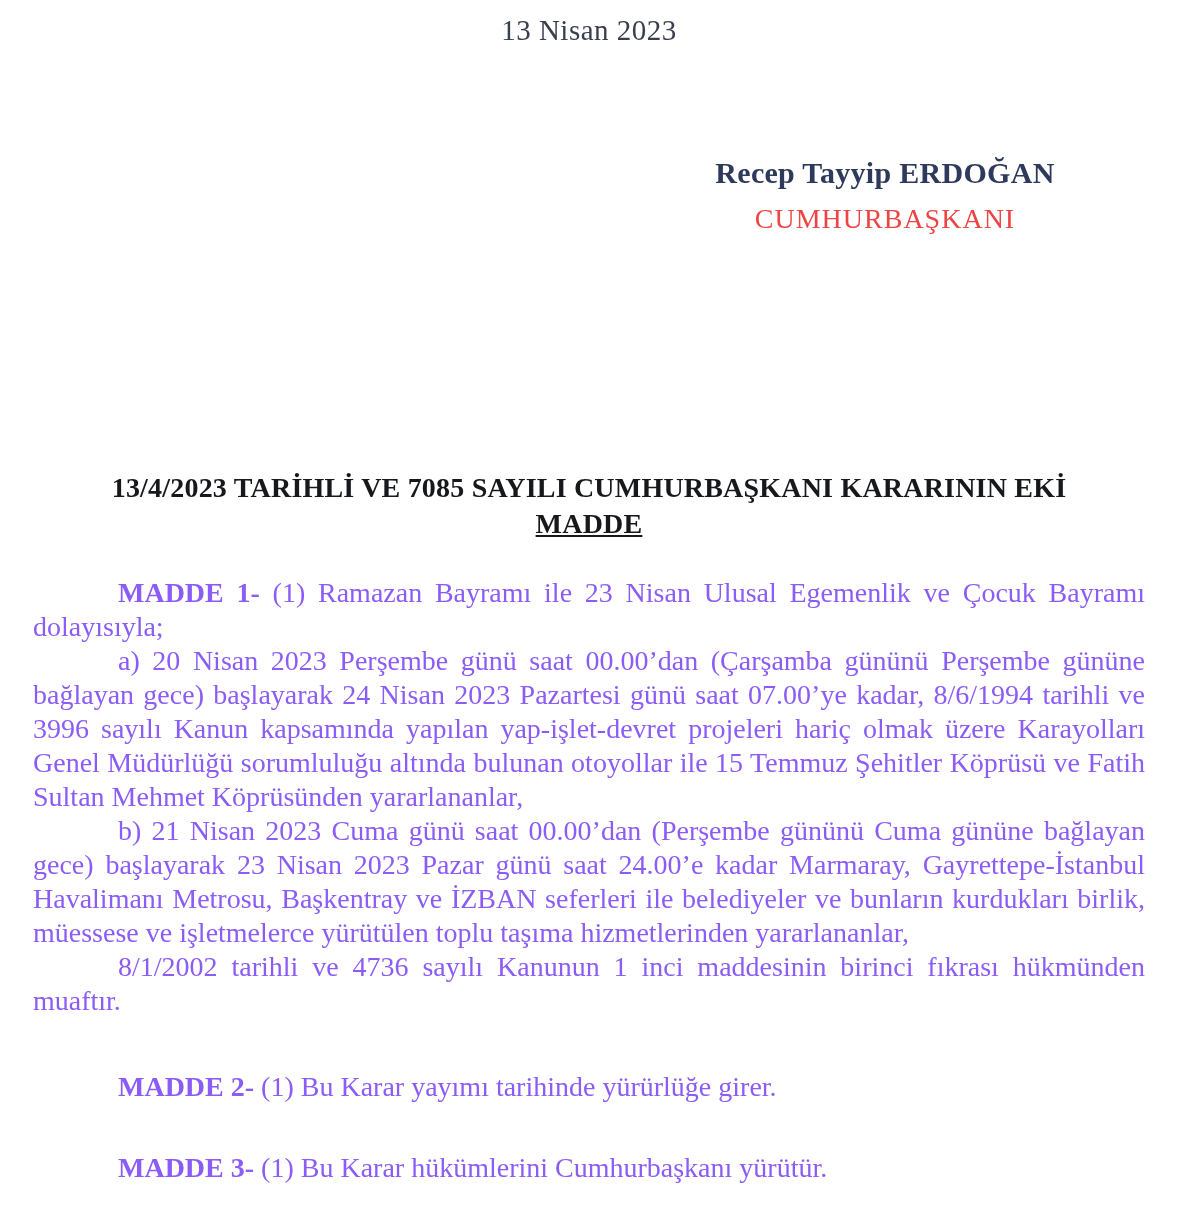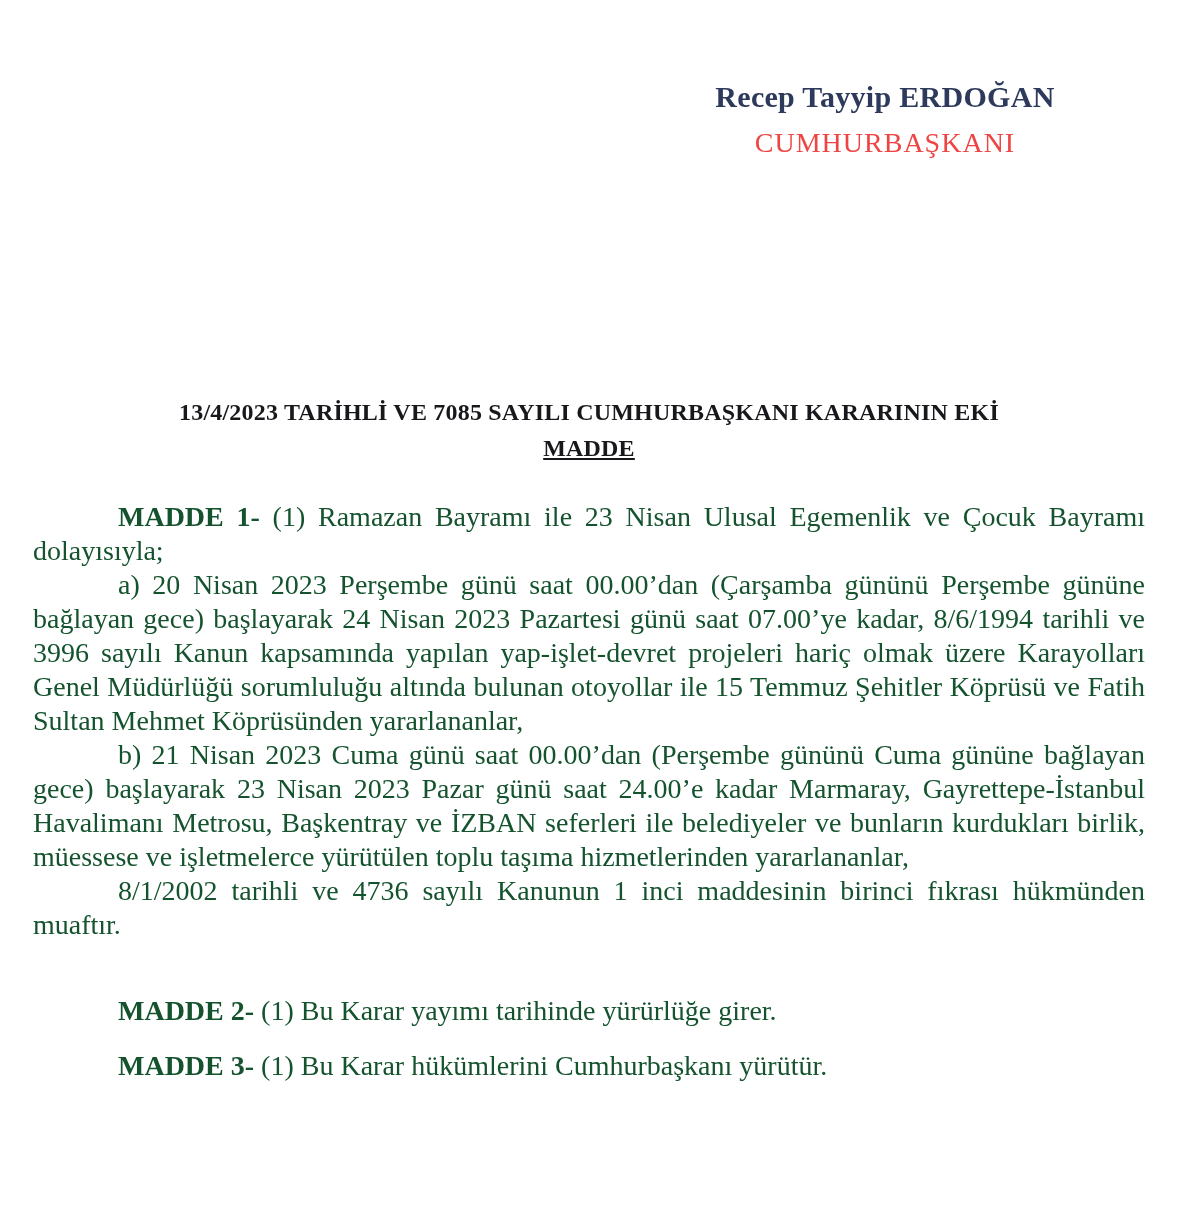--- a/index.html
+++ b/index.html
@@ -15,21 +15,21 @@
     padding: 12px 55px 0 33px;
   }
   .doc-date {
     text-align: center;
     font-size: 29px;
     line-height: 36px;
     color: #3a3f4d;
     letter-spacing: 0.5px;
   }
   .signature {
-    margin-top: 65px;
+    margin-top: 105px;
     margin-left: auto;
     margin-right: 30px;
     width: 460px;
     text-align: center;
   }
   .sig-name {
     font-size: 30px;
     line-height: 40px;
     font-weight: bold;
     color: #2e3a5c;
@@ -39,46 +39,47 @@
     margin-top: 8px;
     font-size: 28px;
     line-height: 36px;
     color: #ef4444;
     letter-spacing: 1px;
   }
   .title-block {
     margin-top: 233px;
     text-align: center;
     font-weight: bold;
-    font-size: 24px;
+    font-size: 28px;
     line-height: 36px;
     color: #17181c;
     letter-spacing: 0.2px;
   }
   .title-line2 { text-decoration: underline; }
   .body-text {
     margin-top: 34px;
   }
   .para {
     margin: 0;
     font-size: 28px;
     line-height: 34px;
     text-align: justify;
     text-indent: 85px;
-    color: #14532d;
+    color: #8b5cf6;
   }
   .para .bold { font-weight: bold; }
   .gap-before-2 { margin-top: 52px; }
-  .gap-before-3 { margin-top: 21px; }
+  .gap-before-3 { margin-top: 47px; }
 </style>
 </head>
 <body>
 
 <div class="page">
 
+  <div class="doc-date">13 Nisan 2023</div>
 
   <div class="signature">
     <div class="sig-name">Recep Tayyip ERDOĞAN</div>
     <div class="sig-title">CUMHURBAŞKANI</div>
   </div>
 
   <div class="title-block">
     <div class="title-line1">13/4/2023 TARİHLİ VE 7085 SAYILI CUMHURBAŞKANI KARARININ EKİ</div>
     <div class="title-line2">MADDE</div>
   </div>

